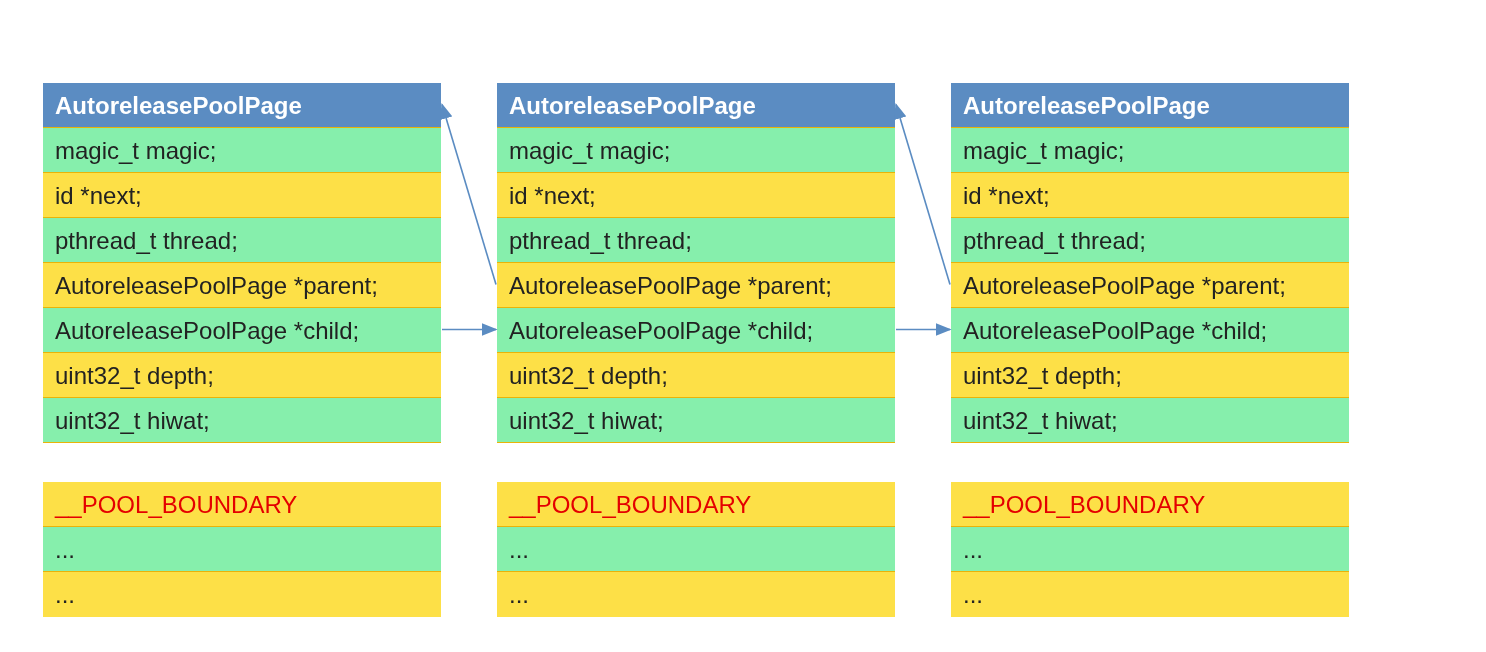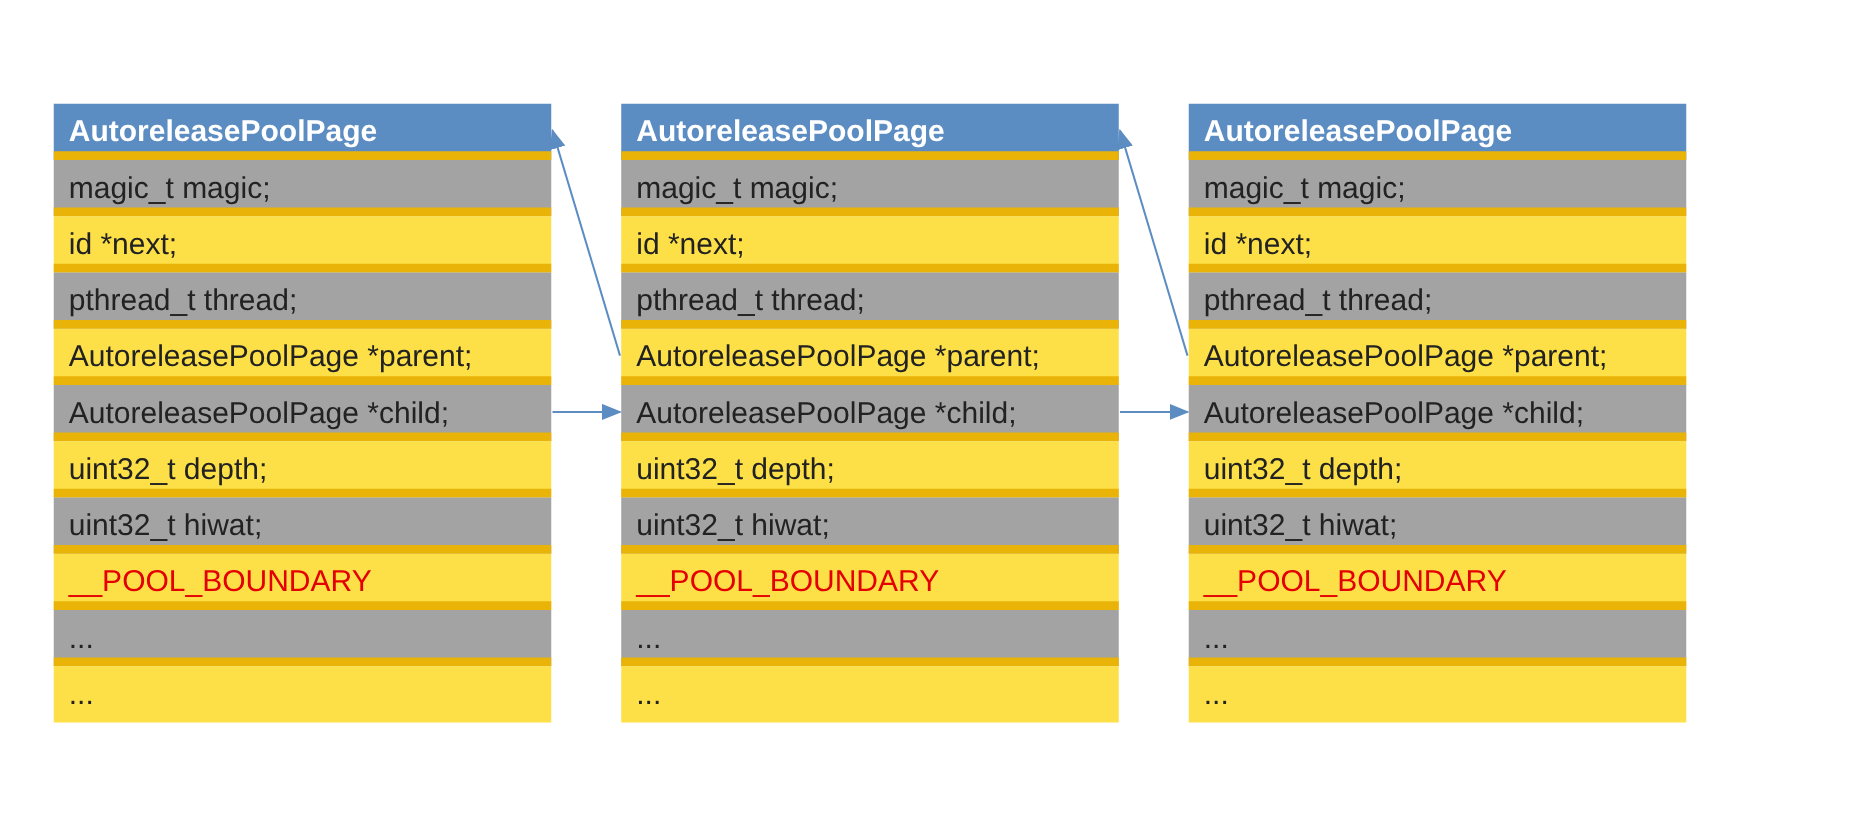--- a/index.html
+++ b/index.html
@@ -21,33 +21,33 @@
     width: 400px;
     border: 1px solid #ffffff;
     box-sizing: border-box;
   }
   .row {
     height: 45px;
     line-height: 45px;
     padding: 0 12px;
     font-size: 24px;
     color: #222;
-    border-bottom: 7px solid #eab308;
+    border-bottom: 1px solid #eab308;
     box-sizing: border-box;
     white-space: nowrap;
   }
   .row:last-child { border-bottom: none; }
   .header {
     background: #5b8cc2;
     color: #ffffff;
     font-weight: 600;
   }
-  .odd  { background: #a3a3a3; }
+  .odd  { background: #86efac; }
   .even { background: #fde047; }
-  .boundary { color: #e40000; }
+  .boundary { color: #e40000; margin-top: 39px; }
   svg.arrows {
     position: absolute;
     left: 0; top: 0;
     width: 1486px;
     height: 652px;
     pointer-events: none;
   }
 </style>
 </head>
 <body>

